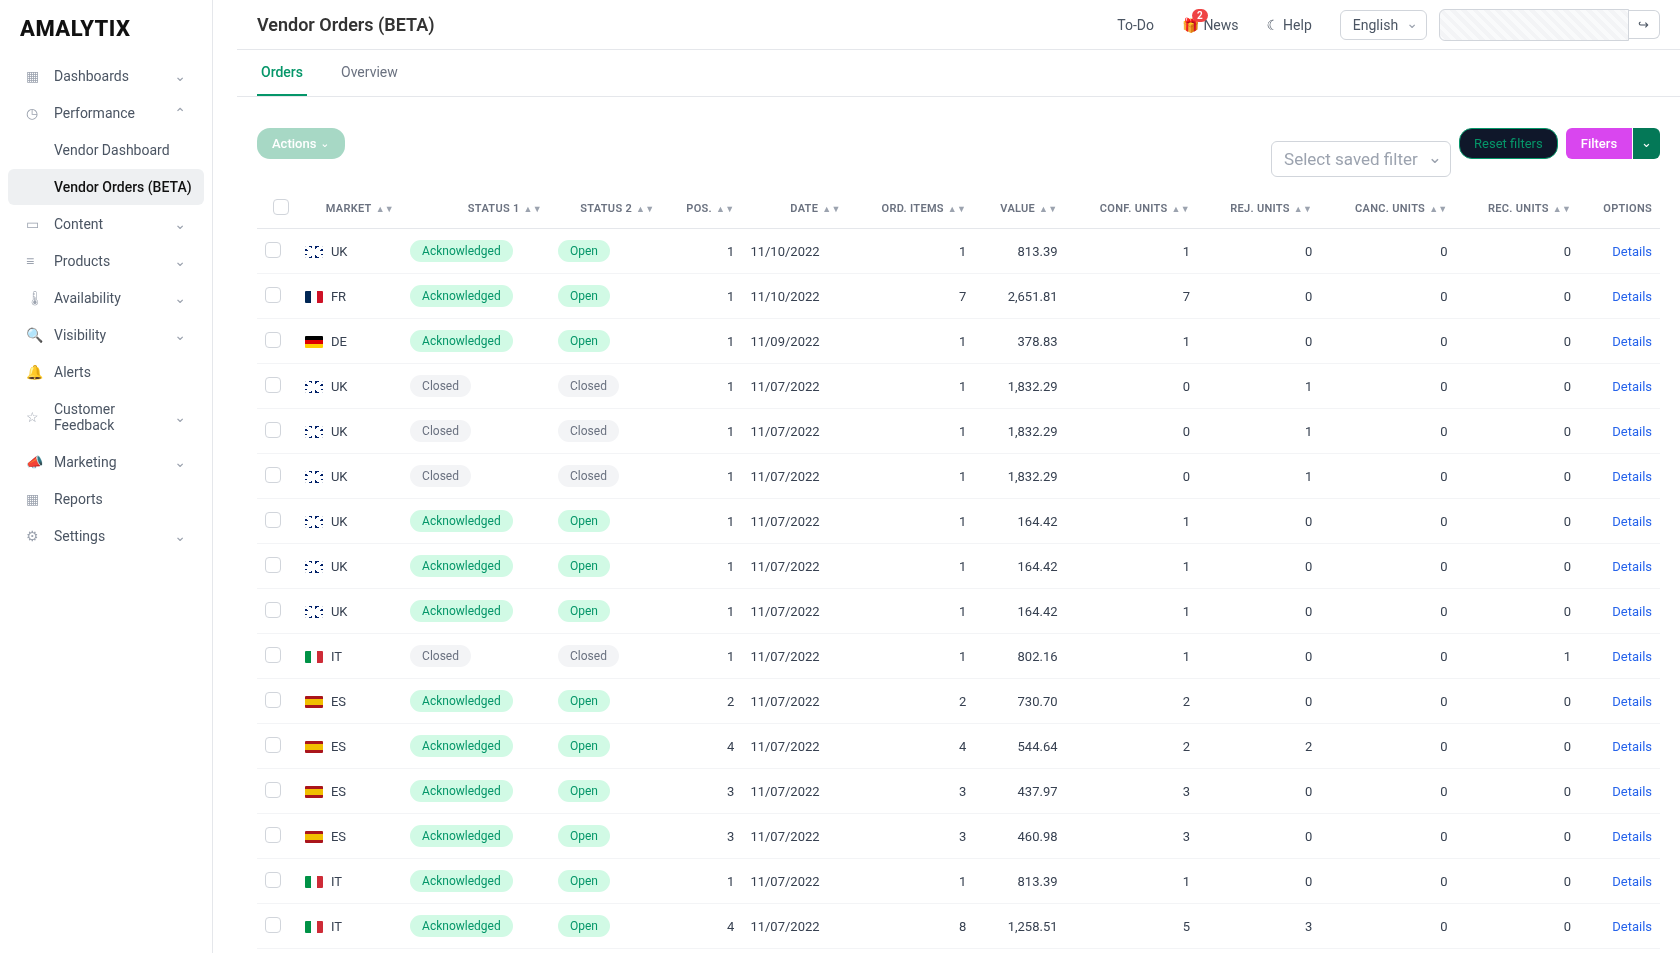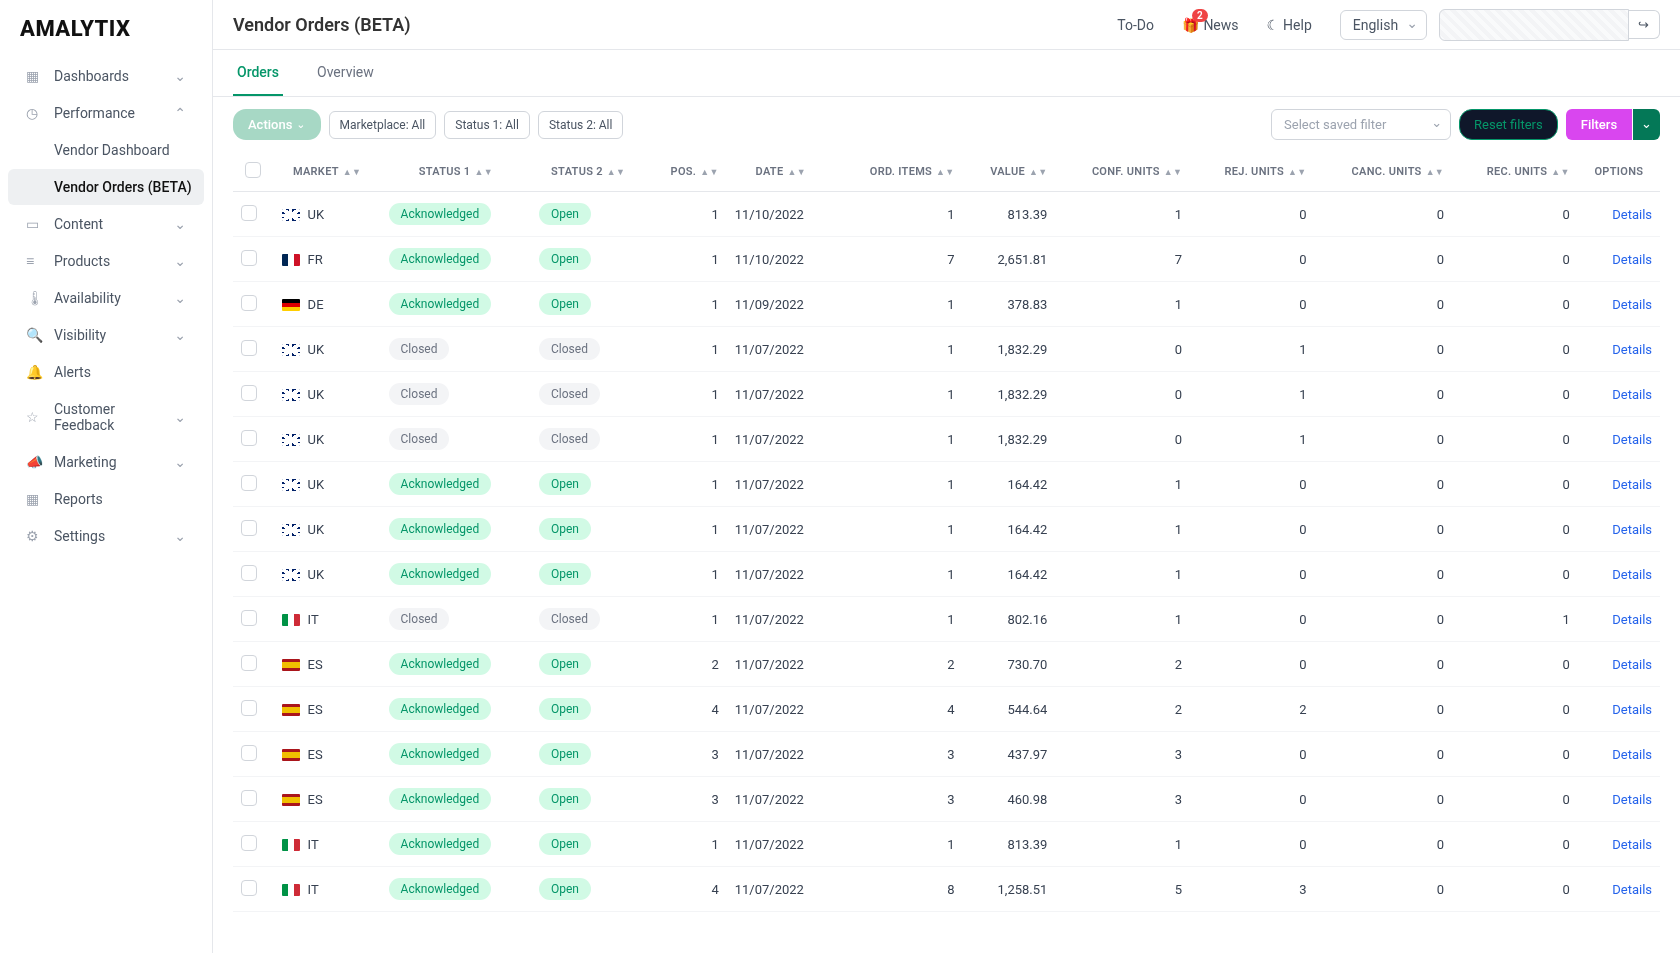--- a/index.html
+++ b/index.html
@@ -1,20 +1,20 @@
 <!DOCTYPE html>
 <html><head>
 <meta charset="utf-8">
 <style>
 * { box-sizing: border-box; margin: 0; padding: 0; }
 body { font-family: -apple-system, BlinkMacSystemFont, "Segoe UI", Roboto, sans-serif; font-size: 13px; color: #333; background: #fff; }
 a { text-decoration: none; }
 
 
-.app { display: flex; height: 953px; width: 1680px; }
+.app { display: flex; height: 953px; width: 1680px; gap: 24px; }
 .sidebar { width: 213px; border-right: 1px solid #e5e7eb; display: flex; flex-direction: column; padding: 10px 0; }
 .main { flex: 1; display: flex; flex-direction: column; }
 
 
 .logo { font-size: 22px; font-weight: 800; letter-spacing: 0.5px; padding: 6px 20px 16px 20px; color: #111; }
 
 
 .nav-item { display: flex; align-items: center; padding: 10px 18px; cursor: pointer; color: #4b5563; font-size: 14px; border-radius: 6px; margin: 1px 8px; }
 .nav-item .icon { width: 18px; margin-right: 10px; color: #9ca3af; display:flex; align-items:center; }
 .nav-item .label { flex: 1; }
@@ -42,30 +42,30 @@
 .tab { padding:14px 4px; margin-right:30px; font-size:14px; color:#6b7280; cursor:pointer; border-bottom:2px solid transparent;}
 .tab.active { color:#059669; border-bottom-color:#059669; font-weight:500;}
 
 
 .toolbar { display:flex; align-items:center; padding:12px 20px; gap:8px;}
 .btn { border-radius:13px; padding:7px 14px; font-size:13px; cursor:pointer; border:1px solid transparent; display:inline-flex; align-items:center; gap:4px;}
 .btn-actions { background:#a7d8c5; color:#fff; font-weight:500;}
 .btn-actions::after { content:"⌄"; font-size:11px;}
 .chip { border:1px solid #d1d5db; border-radius:6px; padding:6px 10px; font-size:12px; color:#4b5563; background:#fff;}
 .toolbar-spacer { flex:1; }
-.saved-filter { border:1px solid #d1d5db; border-radius:6px; padding:7px 28px 7px 12px; font-size:13px; color:#9ca3af; width:180px; position:relative; cursor:pointer;}
+.saved-filter { border:1px solid #d1d5db; border-radius:6px; padding:7px 28px 7px 12px; font-size:17px; color:#9ca3af; width:180px; position:relative; cursor:pointer;margin-top:32px;}
 .saved-filter::after { content:"⌄"; position:absolute; right:8px; top:5px;}
 .btn-reset { border:1px solid #059669; color:#059669; background:#0f172a;}
 .btn-filters { background:#d946ef; color:#fff; font-weight:500; border-radius:6px 0 0 6px;}
 .btn-filters-drop { background:#047857; color:#fff; padding:7px 8px; border-radius:0 6px 6px 0; margin-left:1px; cursor:pointer;}
 
 
 .table-wrap { flex:1; overflow:auto; padding:0 20px;}
 table { width:100%; border-collapse:collapse;}
-th { text-align:center; font-size:11px; font-weight:600; color:#6b7280; padding:10px 8px; border-bottom:1px solid #e5e7eb; text-transform:uppercase; letter-spacing:0.3px;}
+th { text-align:right; font-size:11px; font-weight:600; color:#6b7280; padding:10px 8px; border-bottom:1px solid #e5e7eb; text-transform:uppercase; letter-spacing:0.3px;}
 th.num, td.num { text-align:right;}
 th .sort { color:#9ca3af; font-size:9px; margin-left:4px;}
 td { padding:11px 8px; border-bottom:1px solid #f3f4f6; font-size:13px; color:#374151;}
 .checkbox { width:16px; height:16px; border:1.5px solid #d1d5db; border-radius:4px; display:inline-block; cursor:pointer;}
 .flag { display:inline-block; width:18px; height:12px; margin-right:8px; border-radius:1px; vertical-align:middle; background:#ccc;}
 .flag-uk { background: linear-gradient(#012169,#012169); position:relative; overflow:hidden;}
 .flag-uk::before { content:""; position:absolute; inset:0; background: linear-gradient(to bottom left, transparent 40%, #fff 40%, #fff 60%, transparent 60%), linear-gradient(to bottom right, transparent 40%, #fff 40%, #fff 60%, transparent 60%);}
 .flag-uk::after { content:""; position:absolute; inset:0; background: linear-gradient(#fff,#fff) center/100% 3px no-repeat, linear-gradient(#fff,#fff) center/3px 100% no-repeat, linear-gradient(#C8102E,#C8102E) center/100% 2px no-repeat, linear-gradient(#C8102E,#C8102E) center/2px 100% no-repeat;}
 .flag-fr { background: linear-gradient(to right, #002654 33%, #fff 33%, #fff 66%, #CE1126 66%);}
 .flag-de { background: linear-gradient(#000 33%, #DD0000 33%, #DD0000 66%, #FFCE00 66%);}
@@ -165,25 +165,20 @@
       </div>
     </div>
 
     <div class="tabs" id="tabs-container">
         <div class="tab active">Orders</div>
         <div class="tab">Overview</div>
       </div>
 
     <div class="toolbar">
       <div class="btn btn-actions">Actions</div>
-      <div id="chips-container" style="display:flex;gap:8px;">
-          <div class="chip">Marketplace: All</div>
-          <div class="chip">Status 1: All</div>
-          <div class="chip">Status 2: All</div>
-        </div>
       <div class="toolbar-spacer"></div>
       <div class="saved-filter">Select saved filter</div>
       <div class="btn btn-reset">Reset filters</div>
       <div style="display:flex;">
         <div class="btn btn-filters">Filters</div>
         <div class="btn-filters-drop">⌄</div>
       </div>
     </div>
 
     <div class="table-wrap">

